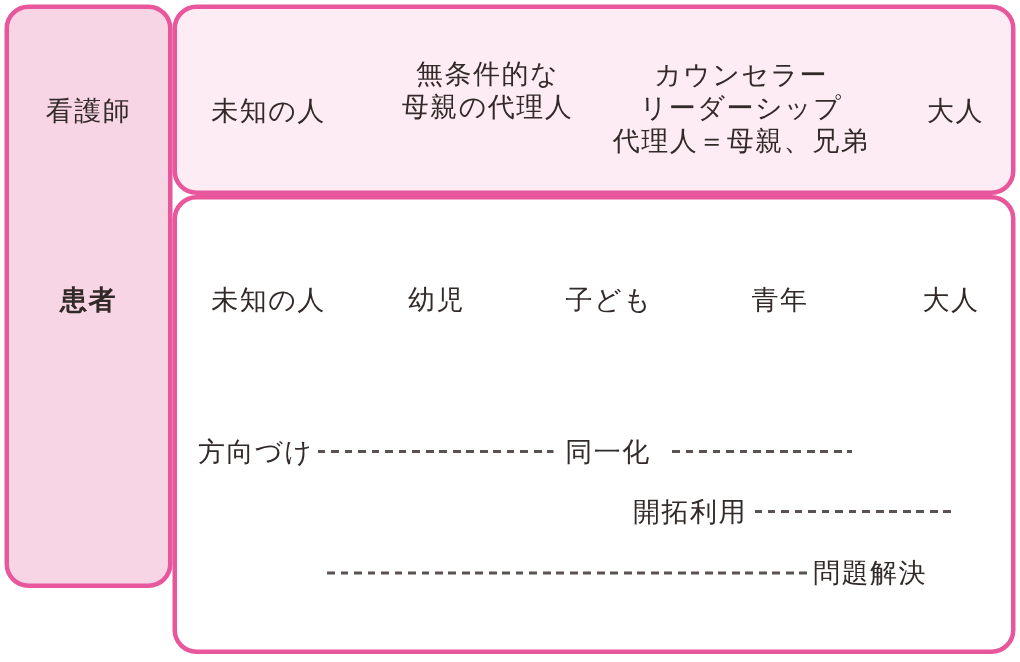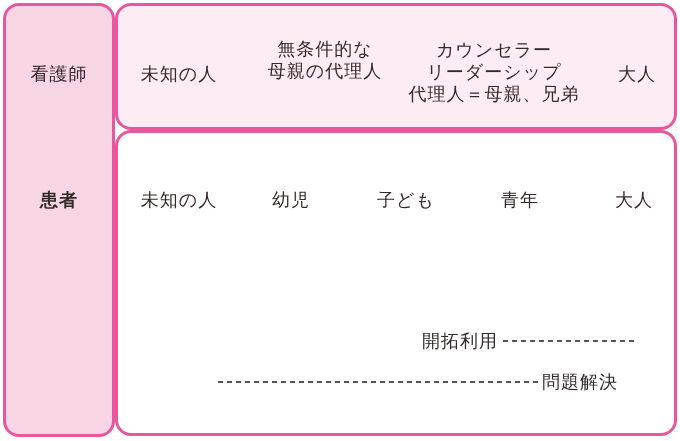--- a/index.html
+++ b/index.html
@@ -2,21 +2,21 @@
 <html><head>
 <meta charset="utf-8">
 <style>
   html, body { margin:0; padding:0; background:#ffffff; }
   .canvas {
     position:relative; width:680px; height:441px; background:#ffffff;
     font-family:"Liberation Sans","DejaVu Sans",sans-serif;
     color:#322a28; overflow:hidden;
   }
   .box { position:absolute; box-sizing:border-box; border:3px solid #e8569c; border-radius:16px; }
-  .left-col  { left:3px;   top:3px;   width:112px; height:434px; background:#f8d5e5; }
+  .left-col  { left:3px;   top:3px;   width:112px; height:389px; background:#f8d5e5; }
   .top-box   { left:115px; top:3px;   width:562px; height:127px; background:#fdecf4; }
   .bottom-box{ left:115px; top:130px; width:562px; height:306px; background:#ffffff; }
 
   .lbl { font-size:18px; letter-spacing:1px; white-space:nowrap; }
   .center-abs { position:absolute; transform:translate(-50%,-50%); text-align:center;margin-top:10px; }
   .mline { line-height:22px; }
   .mline span { display:block; }
 
   
   .left-nurse   { left:50%; top:58px; }
@@ -76,20 +76,26 @@
     <div class="lbl center-abs n-adult">大人</div>
   </div>
 
   <div class="box bottom-box">
     <div class="lbl center-abs p-stranger">未知の人</div>
     <div class="lbl center-abs p-infant">幼児</div>
     <div class="lbl center-abs p-child">子ども</div>
     <div class="lbl center-abs p-adolescent">青年</div>
     <div class="lbl center-abs p-adult">大人</div>
 
+    <div class="phase-line line-orientation">
+      <span class="lbl">方向づけ</span>
+      <span class="dash d1"></span>
+      <span class="lbl ml8">同一化</span>
+      <span class="dash d2"></span>
+    </div>
 
     <div class="phase-line line-exploitation">
       <span class="lbl">開拓利用</span>
       <span class="dash d3"></span>
     </div>
 
     <div class="phase-line line-resolution">
       <span class="dash d4"></span>
       <span class="lbl">問題解決</span>
     </div>

